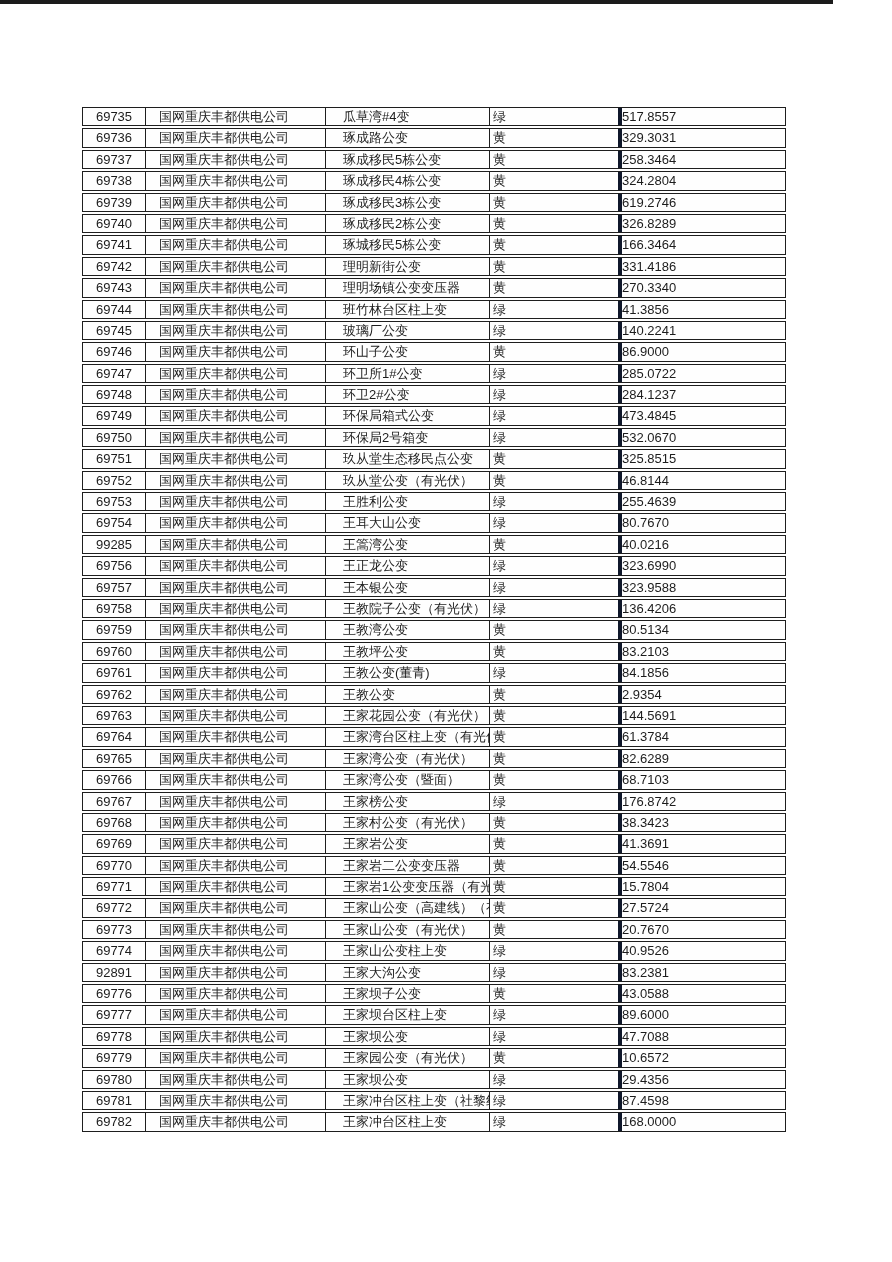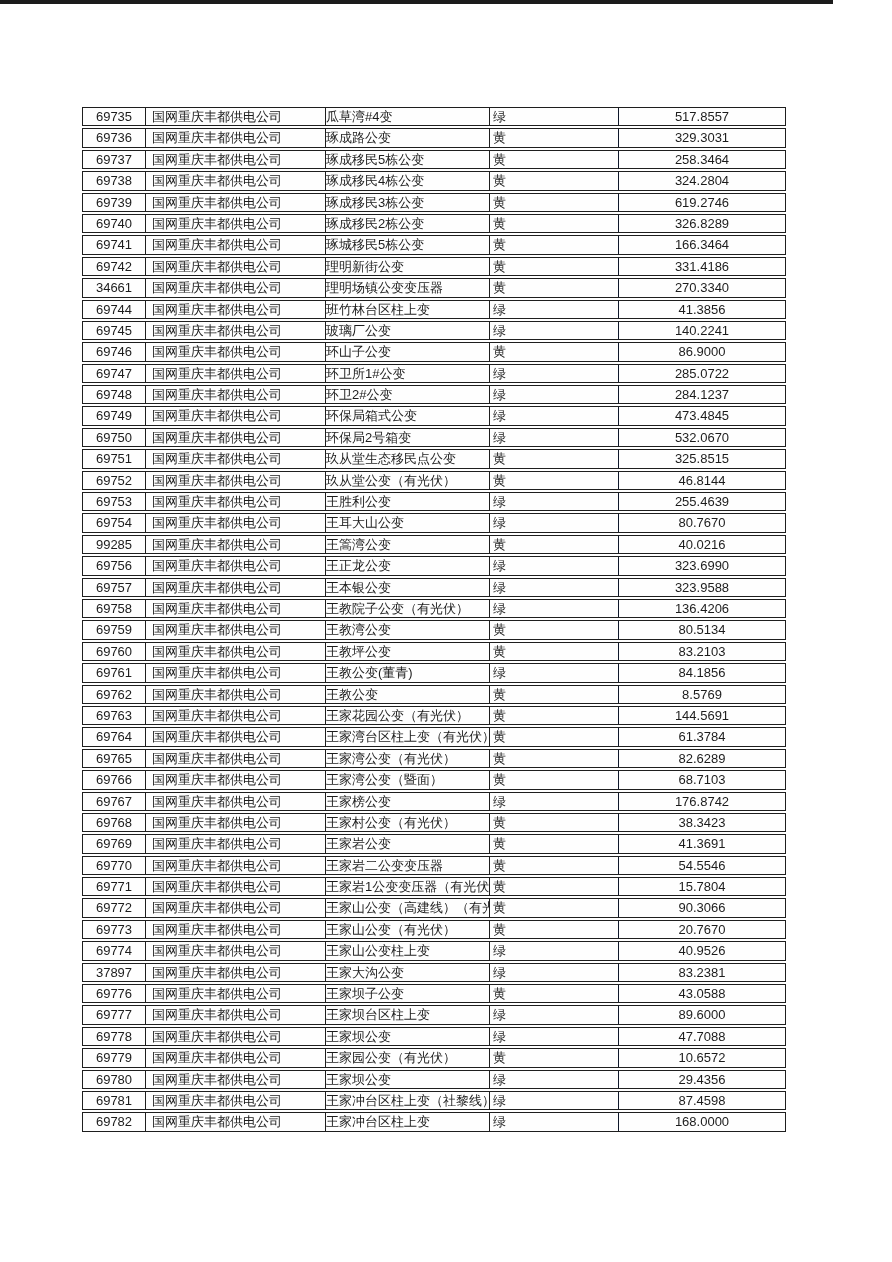--- a/index.html
+++ b/index.html
@@ -41,24 +41,24 @@
     overflow: hidden;
   }
   .t-cell {
     box-sizing: border-box;
     font-size: 13px;
     line-height: 17px;
     white-space: nowrap;
     overflow: hidden;
   }
   .c-id      { width: 62px;  text-align: center; }
-  .c-company { width: 180px; padding-left: 6px; border-left: 1px solid #1e1e1e; }
-  .c-name    { width: 164px; padding-left: 0; border-left: 1px solid #1e1e1e; }
+  .c-company { width: 180px; padding-left: 13px; border-left: 1px solid #1e1e1e; }
+  .c-name    { width: 164px; padding-left: 17px; border-left: 1px solid #1e1e1e; }
   .c-status  { width: 129px; padding-left: 3px; border-left: 1px solid #1e1e1e; }
-  .c-value   { width: 167px; text-align: center; border-left: 1px solid #0f172a; }
+  .c-value   { width: 167px; border-left: 4px solid #0f172a; }
 </style>
 </head>
 <body>
 
 <div class="top-bar"></div>
 
 <div class="data-table" id="data-table">
     <div class="t-row">
       <div class="t-cell c-id">69735</div>
       <div class="t-cell c-company">国网重庆丰都供电公司</div>
@@ -109,21 +109,21 @@
       <div class="t-cell c-value">166.3464</div>
     </div>
     <div class="t-row">
       <div class="t-cell c-id">69742</div>
       <div class="t-cell c-company">国网重庆丰都供电公司</div>
       <div class="t-cell c-name">理明新街公变</div>
       <div class="t-cell c-status">黄</div>
       <div class="t-cell c-value">331.4186</div>
     </div>
     <div class="t-row">
-      <div class="t-cell c-id">34661</div>
+      <div class="t-cell c-id">69743</div>
       <div class="t-cell c-company">国网重庆丰都供电公司</div>
       <div class="t-cell c-name">理明场镇公变变压器</div>
       <div class="t-cell c-status">黄</div>
       <div class="t-cell c-value">270.3340</div>
     </div>
     <div class="t-row">
       <div class="t-cell c-id">69744</div>
       <div class="t-cell c-company">国网重庆丰都供电公司</div>
       <div class="t-cell c-name">班竹林台区柱上变</div>
       <div class="t-cell c-status">绿</div>
@@ -246,21 +246,21 @@
       <div class="t-cell c-company">国网重庆丰都供电公司</div>
       <div class="t-cell c-name">王教公变(董青)</div>
       <div class="t-cell c-status">绿</div>
       <div class="t-cell c-value">84.1856</div>
     </div>
     <div class="t-row">
       <div class="t-cell c-id">69762</div>
       <div class="t-cell c-company">国网重庆丰都供电公司</div>
       <div class="t-cell c-name">王教公变</div>
       <div class="t-cell c-status">黄</div>
-      <div class="t-cell c-value">8.5769</div>
+      <div class="t-cell c-value">2.9354</div>
     </div>
     <div class="t-row">
       <div class="t-cell c-id">69763</div>
       <div class="t-cell c-company">国网重庆丰都供电公司</div>
       <div class="t-cell c-name">王家花园公变（有光伏）</div>
       <div class="t-cell c-status">黄</div>
       <div class="t-cell c-value">144.5691</div>
     </div>
     <div class="t-row">
       <div class="t-cell c-id">69764</div>
@@ -316,38 +316,38 @@
       <div class="t-cell c-company">国网重庆丰都供电公司</div>
       <div class="t-cell c-name">王家岩1公变变压器（有光伏）</div>
       <div class="t-cell c-status">黄</div>
       <div class="t-cell c-value">15.7804</div>
     </div>
     <div class="t-row">
       <div class="t-cell c-id">69772</div>
       <div class="t-cell c-company">国网重庆丰都供电公司</div>
       <div class="t-cell c-name">王家山公变（高建线）（有光伏）</div>
       <div class="t-cell c-status">黄</div>
-      <div class="t-cell c-value">90.3066</div>
+      <div class="t-cell c-value">27.5724</div>
     </div>
     <div class="t-row">
       <div class="t-cell c-id">69773</div>
       <div class="t-cell c-company">国网重庆丰都供电公司</div>
       <div class="t-cell c-name">王家山公变（有光伏）</div>
       <div class="t-cell c-status">黄</div>
       <div class="t-cell c-value">20.7670</div>
     </div>
     <div class="t-row">
       <div class="t-cell c-id">69774</div>
       <div class="t-cell c-company">国网重庆丰都供电公司</div>
       <div class="t-cell c-name">王家山公变柱上变</div>
       <div class="t-cell c-status">绿</div>
       <div class="t-cell c-value">40.9526</div>
     </div>
     <div class="t-row">
-      <div class="t-cell c-id">37897</div>
+      <div class="t-cell c-id">92891</div>
       <div class="t-cell c-company">国网重庆丰都供电公司</div>
       <div class="t-cell c-name">王家大沟公变</div>
       <div class="t-cell c-status">绿</div>
       <div class="t-cell c-value">83.2381</div>
     </div>
     <div class="t-row">
       <div class="t-cell c-id">69776</div>
       <div class="t-cell c-company">国网重庆丰都供电公司</div>
       <div class="t-cell c-name">王家坝子公变</div>
       <div class="t-cell c-status">黄</div>

